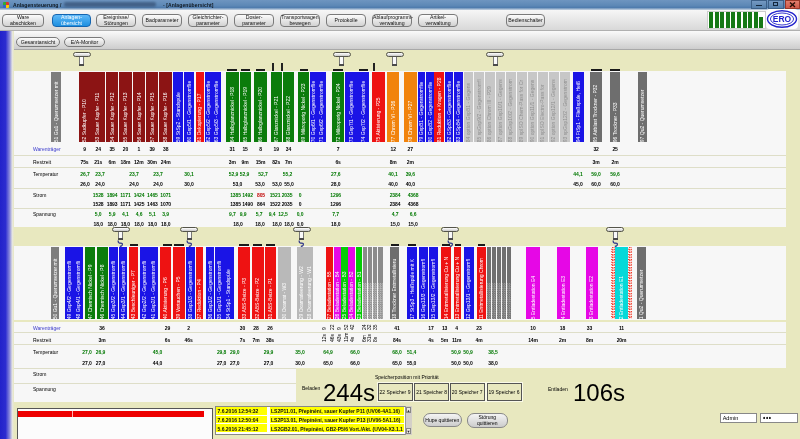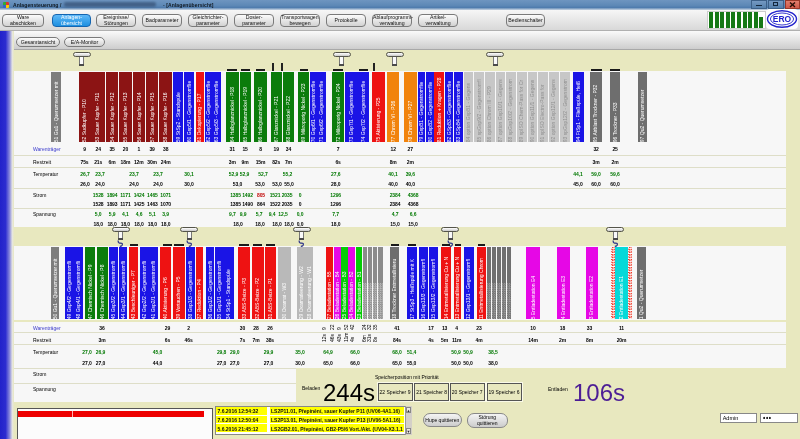--- a/index.html
+++ b/index.html
@@ -625,21 +625,21 @@
 <div class="rot" style="left:334.7px;top:335.5px;font-size:5px;">46s</div>
 <div class="rot" style="left:342.0px;top:335.5px;font-size:5px;">43s</div>
 <div class="rot" style="left:349.1px;top:335.5px;font-size:5px;">11m</div>
 <div class="rot" style="left:355.3px;top:335.5px;font-size:5px;">4s</div>
 <div class="rot" style="left:367.3px;top:335.5px;font-size:5px;">6m</div>
 <div class="rot" style="left:372.3px;top:335.5px;font-size:5px;">31s</div>
 <div class="rot" style="left:377.7px;top:335.5px;font-size:5px;">8s</div>
 <div class="lbl" style="left:302px;top:385px;">Beladen</div>
 <div class="abs" style="left:323px;top:378.5px;font-size:24px;color:#000;">244s</div>
 <div class="lbl" style="left:548px;top:385.5px;">Entladen</div>
-<div class="abs" style="left:573px;top:378.5px;font-size:24px;color:#4c1d95;">106s</div>
+<div class="abs" style="left:573px;top:378.5px;font-size:24px;color:#000000;">106s</div>
 <div class="lbl" style="left:375px;top:374px;">Speicherposition mit Priorität</div>
 <div class="abs" style="left:377.5px;top:382.5px;width:35px;height:18.5px;background:#e8e8bf;border:1.5px solid #555;box-shadow:0 0 0 1px #fafae8;font-size:5px;display:flex;align-items:center;justify-content:center;white-space:nowrap;">22 Speicher 9</div>
 <div class="abs" style="left:414.2px;top:382.5px;width:35px;height:18.5px;background:#e8e8bf;border:1.5px solid #555;box-shadow:0 0 0 1px #fafae8;font-size:5px;display:flex;align-items:center;justify-content:center;white-space:nowrap;">21 Speicher 8</div>
 <div class="abs" style="left:449.7px;top:382.5px;width:35px;height:18.5px;background:#e8e8bf;border:1.5px solid #555;box-shadow:0 0 0 1px #fafae8;font-size:5px;display:flex;align-items:center;justify-content:center;white-space:nowrap;">20 Speicher 7</div>
 <div class="abs" style="left:486.5px;top:382.5px;width:35px;height:18.5px;background:#e8e8bf;border:1.5px solid #555;box-shadow:0 0 0 1px #fafae8;font-size:5px;display:flex;align-items:center;justify-content:center;white-space:nowrap;">19 Speicher 6</div>
 <div class="abs" style="left:16.5px;top:407.8px;width:196px;height:31.2px;background:#fcfcfc;border:1px solid #555;border-bottom:none;"></div>
 <div class="abs" style="left:18.2px;top:410.8px;width:185.6px;height:6px;background:#ee0000;"></div>
 <div class="abs" style="left:71.5px;top:410.8px;width:1px;height:6px;background:#ffb0b0;"></div>
 <div class="abs" style="left:214.9px;top:405.8px;width:197px;height:29.5px;background:#fff;border:1px solid #888;"></div>
 <div class="abs" style="left:216px;top:407.0px;width:51px;height:7.8px;background:#ffff00;"></div>

